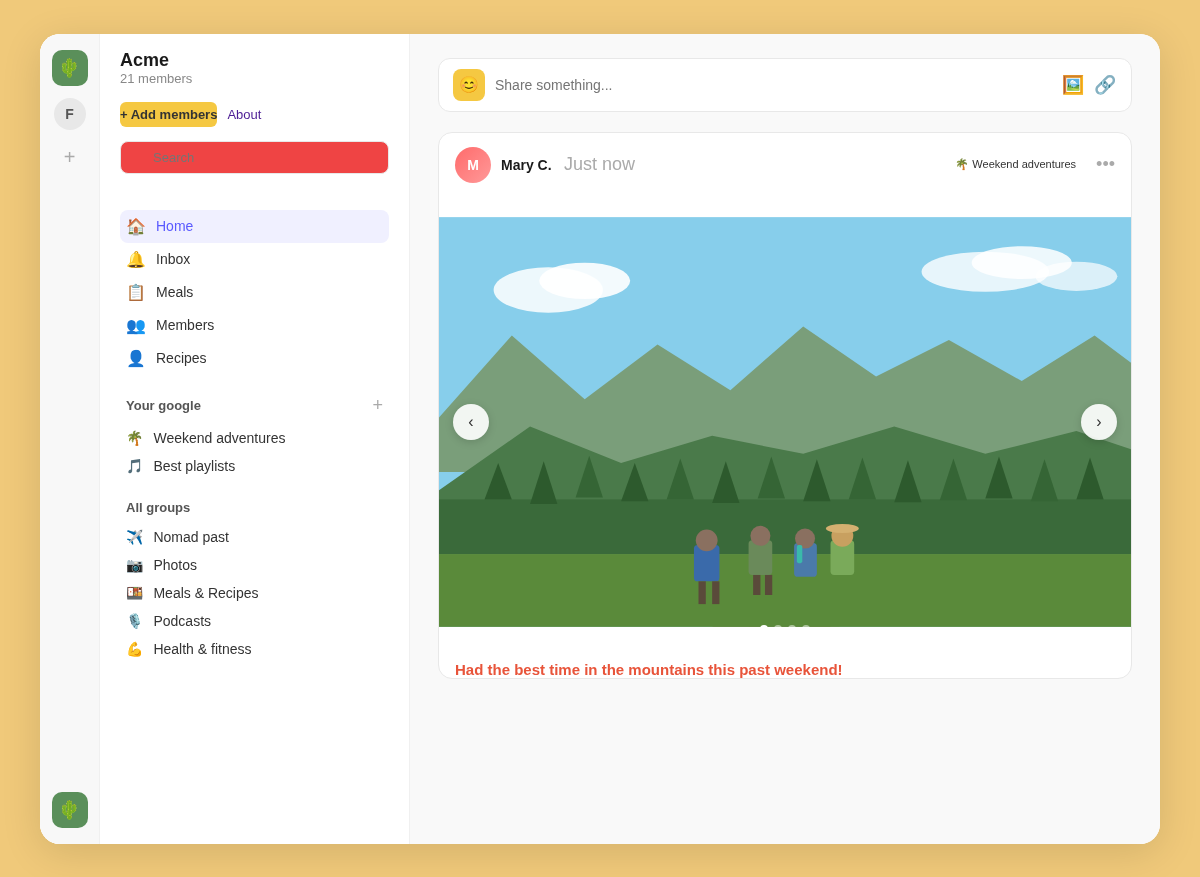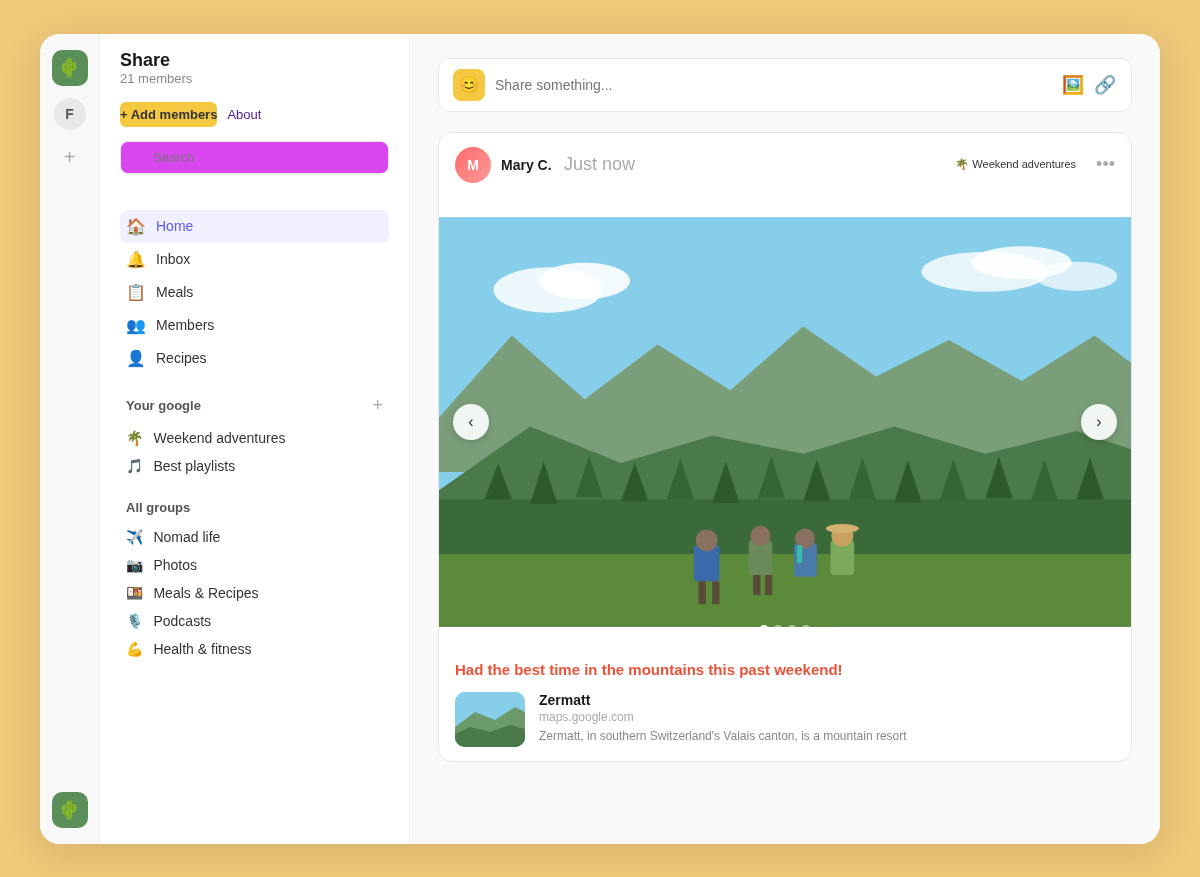--- a/index.html
+++ b/index.html
@@ -129,21 +129,21 @@
       cursor: pointer;
       font-weight: 500;
     }
     .search-box {
       width: 100%;
       padding: 8px 12px 8px 32px;
       border: 1px solid #e8e8e8;
       border-radius: 8px;
       font-size: 13px;
       color: #333;
-      background: #d946ef;
+      background: #ef4444;
       margin-bottom: 18px;
       outline: none;
       position: relative;
     }
     .search-wrapper {
       position: relative;
       margin-bottom: 18px;
     }
     .search-icon-inner {
       position: absolute;
@@ -385,21 +385,21 @@
         <span>F</span>
       </div>
       <div class="sidebar-add-icon">+</div>
       <div class="sidebar-bottom-logo">
         <span>🌵</span>
       </div>
     </div>
 
     <div class="sidebar-nav">
       <div class="org-header">
-        <span class="org-name">Share</span>
+        <span class="org-name">Acme</span>
         <span class="org-members">21 members</span>
       </div>
       <div class="org-actions">
         <button class="add-members-btn">+ Add members</button>
         <span class="about-link">About</span>
       </div>
 
       <div class="search-wrapper">
         <span class="search-icon-inner">🔍</span>
         <input class="search-box" type="text" placeholder="Search" style="">
@@ -442,21 +442,21 @@
             <span>Best playlists</span>
           </div>
         </div>
 
       <div class="section-header">
         <span class="section-title">All groups</span>
       </div>
       <div id="all-groups-container">
           <div class="group-item">
             <span>✈️</span>
-            <span>Nomad life</span>
+            <span>Nomad past</span>
           </div>
           <div class="group-item">
             <span>📷</span>
             <span>Photos</span>
           </div>
           <div class="group-item">
             <span>🍱</span>
             <span>Meals &amp; Recipes</span>
           </div>
           <div class="group-item">
@@ -554,29 +554,15 @@
         <div class="carousel-dots">
           <div class="carousel-dot active"></div>
           <div class="carousel-dot"></div>
           <div class="carousel-dot"></div>
           <div class="carousel-dot"></div>
         </div>
       </div>
 
       <div class="post-caption">Had the best time in the mountains this past weekend!</div>
 
-      <div class="post-link-preview">
-        <div class="link-thumb">
-          <svg viewBox="0 0 70 55" width="70" height="55" xmlns="http://www.w3.org/2000/svg">
-            <rect width="70" height="55" fill="#87ceeb"></rect>
-            <polygon points="0,35 20,20 40,28 60,15 70,20 70,55 0,55" fill="#6a9a6a"></polygon>
-            <polygon points="0,42 15,35 35,40 55,33 70,37 70,55 0,55" fill="#4a7a4a"></polygon>
-          </svg>
-        </div>
-        <div>
-          <div class="link-info-title">Zermatt</div>
-          <div class="link-info-url">maps.google.com</div>
-          <div class="link-info-desc">Zermatt, in southern Switzerland's Valais canton, is a mountain resort</div>
-        </div>
-      </div>
     </div>
   </div>
 </div>
 
 </body></html>

